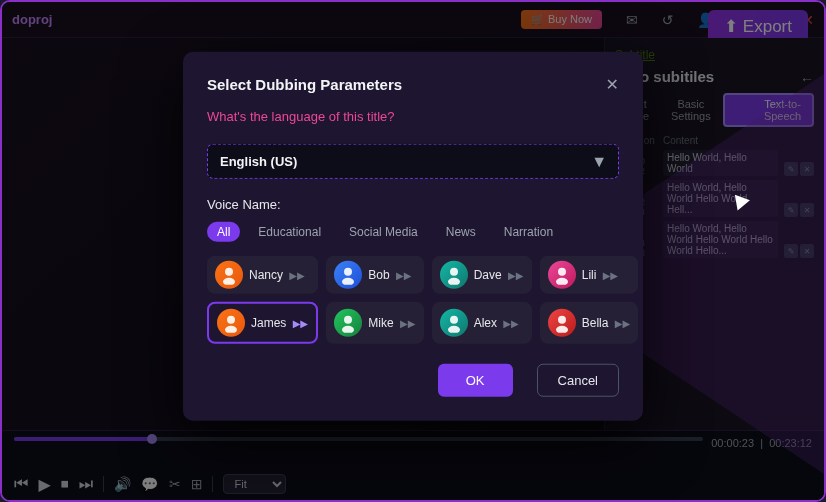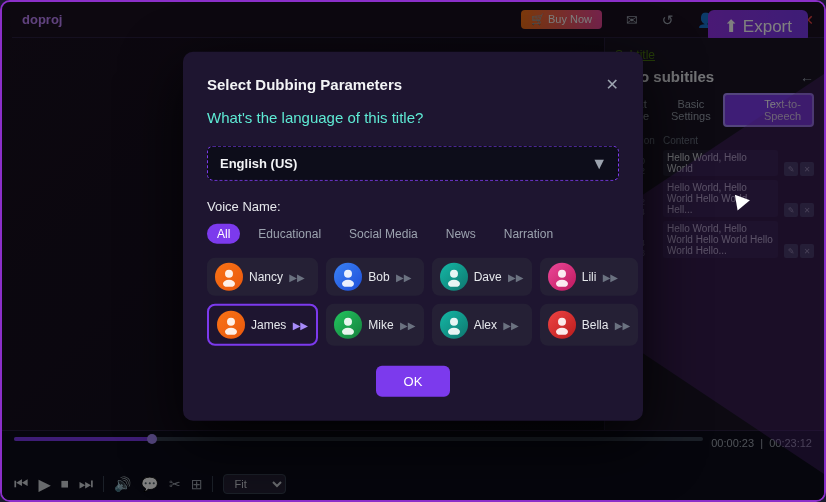--- a/index.html
+++ b/index.html
@@ -25,21 +25,20 @@
 
     
     .title-bar {
       height: 36px;
       background: #1a1020;
       display: flex;
       align-items: center;
       justify-content: space-between;
       padding: 0 10px;
       border-bottom: 1px solid #2a2040;
-      margin-left: 10px;
     }
     .title-bar-left {
       display: flex;
       align-items: center;
       gap: 6px;
     }
     .app-logo {
       color: #c084fc;
       font-size: 13px;
       font-weight: bold;
@@ -209,22 +208,22 @@
     }
     .dialog-close {
       color: #9ca3af;
       font-size: 16px;
       cursor: pointer;
       background: none;
       border: none;
       line-height: 1;
     }
     .dialog-label {
-      color: #5eead4;
-      font-size: 15px;
+      color: #ec4899;
+      font-size: 13px;
       margin-bottom: 20px;
     }
     .language-select-wrapper {
       position: relative;
       margin-bottom: 18px;
     }
     .language-select {
       width: 100%;
       background: #0d0d1a;
       border: 1.5px dashed #7c3aed;
@@ -316,21 +315,21 @@
       display: flex;
       align-items: center;
       justify-content: center;
       color: #6b7280;
       font-size: 10px;
       cursor: pointer;
       flex-shrink: 0;
     }
     .dialog-actions {
       display: flex;
-      justify-content: center;
+      justify-content: flex-end;
       gap: 24px;
     }
     .btn-ok {
       background: #7c3aed;
       color: white;
       border: none;
       border-radius: 6px;
       padding: 8px 28px;
       font-size: 13px;
       cursor: pointer;
@@ -662,20 +661,21 @@
               <ellipse cx="10" cy="17" rx="6" ry="4" fill="rgba(255,255,255,0.9)"></ellipse>
             </svg>
         </div>
         <span class="voice-name">Bella</span>
         <span class="voice-play-btn">▶▶</span>
       </div>
     </div>
 
     <div class="dialog-actions">
       <button class="btn-ok">OK</button>
+      <button class="btn-cancel">Cancel</button>
     </div>
   </div>
 
   <div class="cursor-indicator" style="left: 730px; top: 195px;">
     <div class="cursor-arrow"></div>
   </div>
 
   <div class="bottom-bar">
     <div class="timeline-row">
       <div class="timeline-bar">

